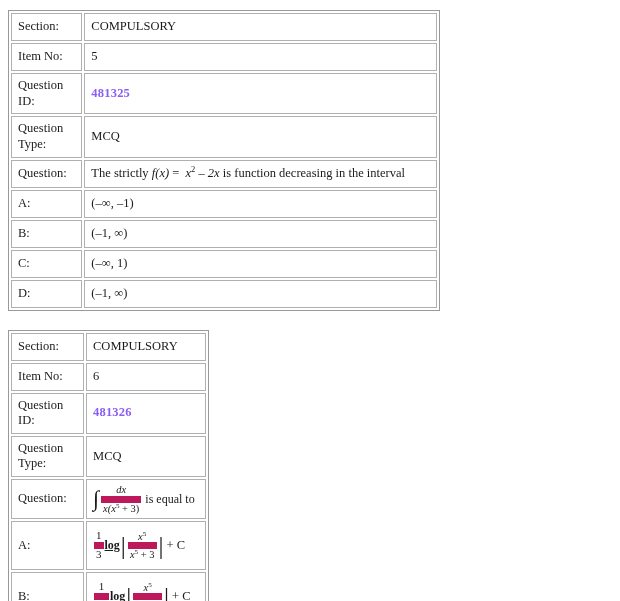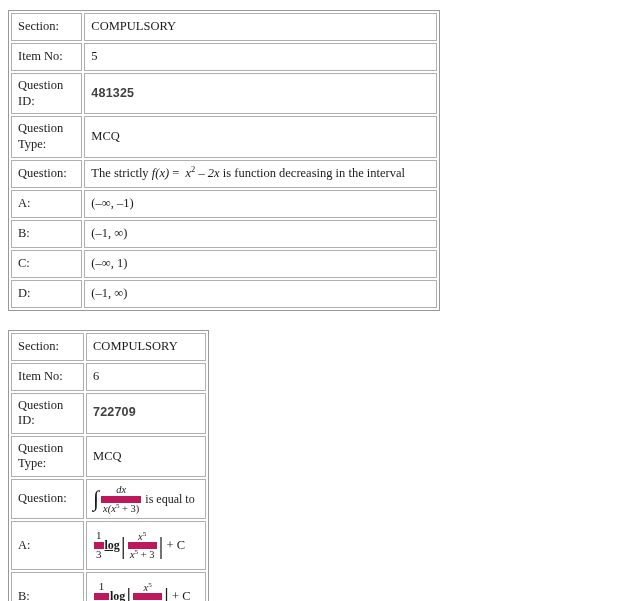--- a/index.html
+++ b/index.html
@@ -53,23 +53,23 @@
 
   
   #table-item-6 { width: 201px; margin-top: 19px; }
   #table-item-6 .col-label { width: 70px; }
   #table-item-6 .col-value { width: 115px; }
   #table-item-6 td { height: 18px; }
   #table-item-6 tr.opt-row td { height: 39px; }
   #table-item-6 tr.question-row td { height: 30px; }
 
   .qid {
-    color: #404040;
+    color: #8b5cf6;
     font-weight: bold;
-    font-family: Liberation Sans, sans-serif;
+    font-family: Liberation Serif, serif;
     letter-spacing: 0.2px;
   }
 
   
   .math {
     font-family: "Liberation Serif", serif;
     white-space: nowrap;
   }
   .math i, .mvar {
     font-style: italic;
@@ -211,21 +211,21 @@
         <td class="col-label">Section:</td>
         <td class="col-value">COMPULSORY</td>
       </tr>
       <tr>
         <td class="col-label">Item No:</td>
         <td class="col-value">6</td>
       </tr>
       <tr>
         <td class="col-label">Question ID:</td>
         <td class="col-value">
-          <span class="qid">722709</span>
+          <span class="qid">481326</span>
         </td>
       </tr>
       <tr>
         <td class="col-label">Question Type:</td>
         <td class="col-value">MCQ</td>
       </tr>
       <tr class="question-row">
         <td class="col-label">Question:</td>
         <td class="col-value">
           <span class="math"><span class="intsign">∫</span><span class="frac frac-lg"><span class="num mvar">dx</span><span class="den"><i>x(x</i><sup>5</sup><span> + 3)</span></span></span><span class="istxt">is equal to</span></span>

